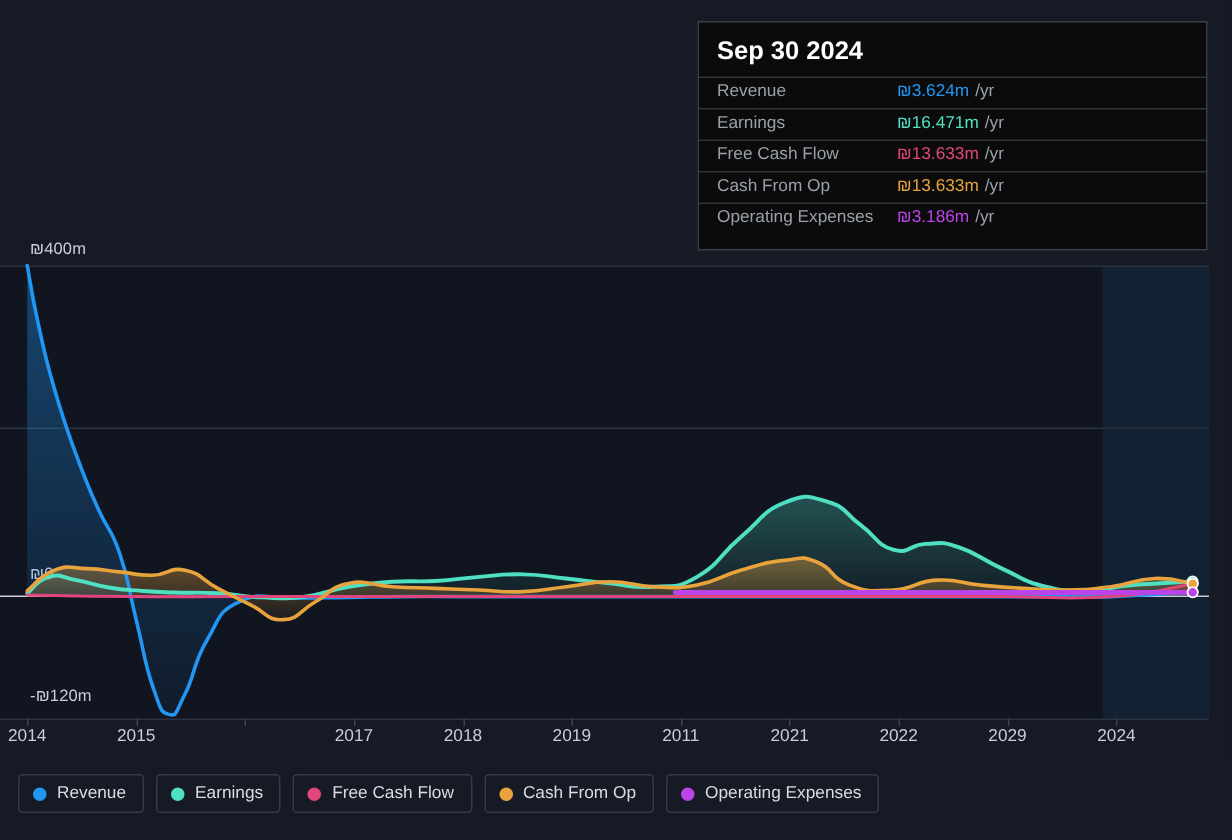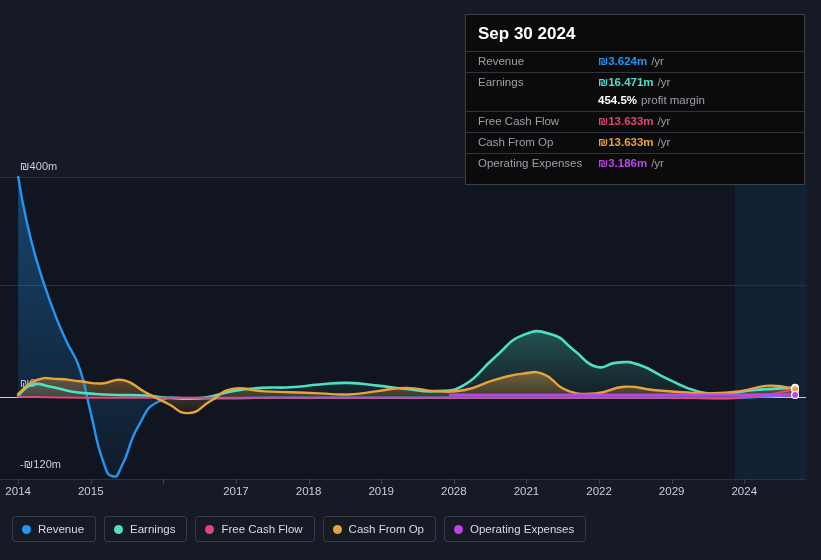--- a/index.html
+++ b/index.html
@@ -113,21 +113,21 @@
     border-top: 1px solid #31353f;
     font-size: 11.5px;
     min-height: 14px;
   }
   .tt-row.no-rule { border-top: none; padding-top: 1px; }
   .tt-label {
     width: 120px;
     flex: 0 0 120px;
     color: #9aa0ab;
   }
-  .tt-value { font-weight: bold; }
+  .tt-value { font-weight: normal; }
   .tt-unit {
     color: #9aa0ab;
     font-weight: normal;
     margin-left: 4px;
   }
   .tt-margin-val { color: #ffffff; font-weight: bold; }
 
   
   .legend {
     position: absolute;
@@ -222,21 +222,21 @@
       <div class="x-label" style="left: 90.7658px;">2015</div>
       <div class="x-tick" style="left: 163.378px;"></div>
       <div class="x-label" style="left: 163.378px; margin-top: 44px;">2016</div>
       <div class="x-tick" style="left: 235.991px;"></div>
       <div class="x-label" style="left: 235.991px;">2017</div>
       <div class="x-tick" style="left: 308.604px;"></div>
       <div class="x-label" style="left: 308.604px;">2018</div>
       <div class="x-tick" style="left: 381.216px;"></div>
       <div class="x-label" style="left: 381.216px;">2019</div>
       <div class="x-tick" style="left: 453.829px;"></div>
-      <div class="x-label" style="left: 453.829px;">2028</div>
+      <div class="x-label" style="left: 453.829px;">2011</div>
       <div class="x-tick" style="left: 526.441px;"></div>
       <div class="x-label" style="left: 526.441px;">2021</div>
       <div class="x-tick" style="left: 599.054px;"></div>
       <div class="x-label" style="left: 599.054px;">2022</div>
       <div class="x-tick" style="left: 671.667px;"></div>
       <div class="x-label" style="left: 671.667px;">2029</div>
       <div class="x-tick" style="left: 744.279px;"></div>
       <div class="x-label" style="left: 744.279px;">2024</div>
     </div>
 
@@ -250,25 +250,20 @@
     <span class="tt-value" style="color:#2196f3">₪3.624m</span>
     <span class="tt-unit">/yr</span>
   </div>
 
   <div class="tt-row">
     <span class="tt-label">Earnings</span>
     <span class="tt-value" style="color:#4fe0c4">₪16.471m</span>
     <span class="tt-unit">/yr</span>
   </div>
 
-  <div class="tt-row no-rule">
-    <span class="tt-label"></span>
-    <span class="tt-margin-val">454.5%</span>
-    <span class="tt-unit">profit margin</span>
-  </div>
 
   <div class="tt-row">
     <span class="tt-label">Free Cash Flow</span>
     <span class="tt-value" style="color:#e0457b">₪13.633m</span>
     <span class="tt-unit">/yr</span>
   </div>
 
   <div class="tt-row">
     <span class="tt-label">Cash From Op</span>
     <span class="tt-value" style="color:#e8a33d">₪13.633m</span>

